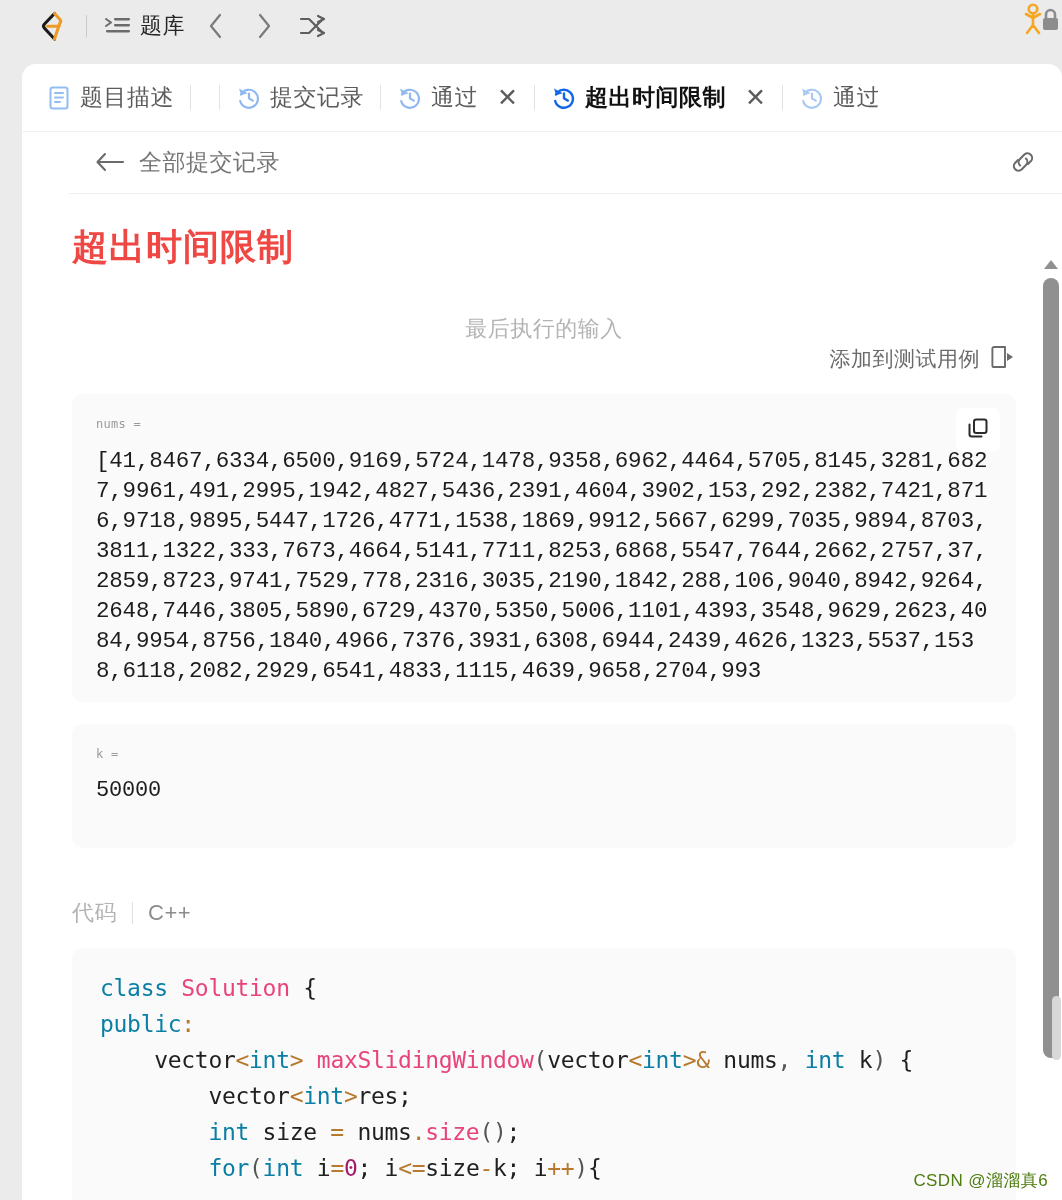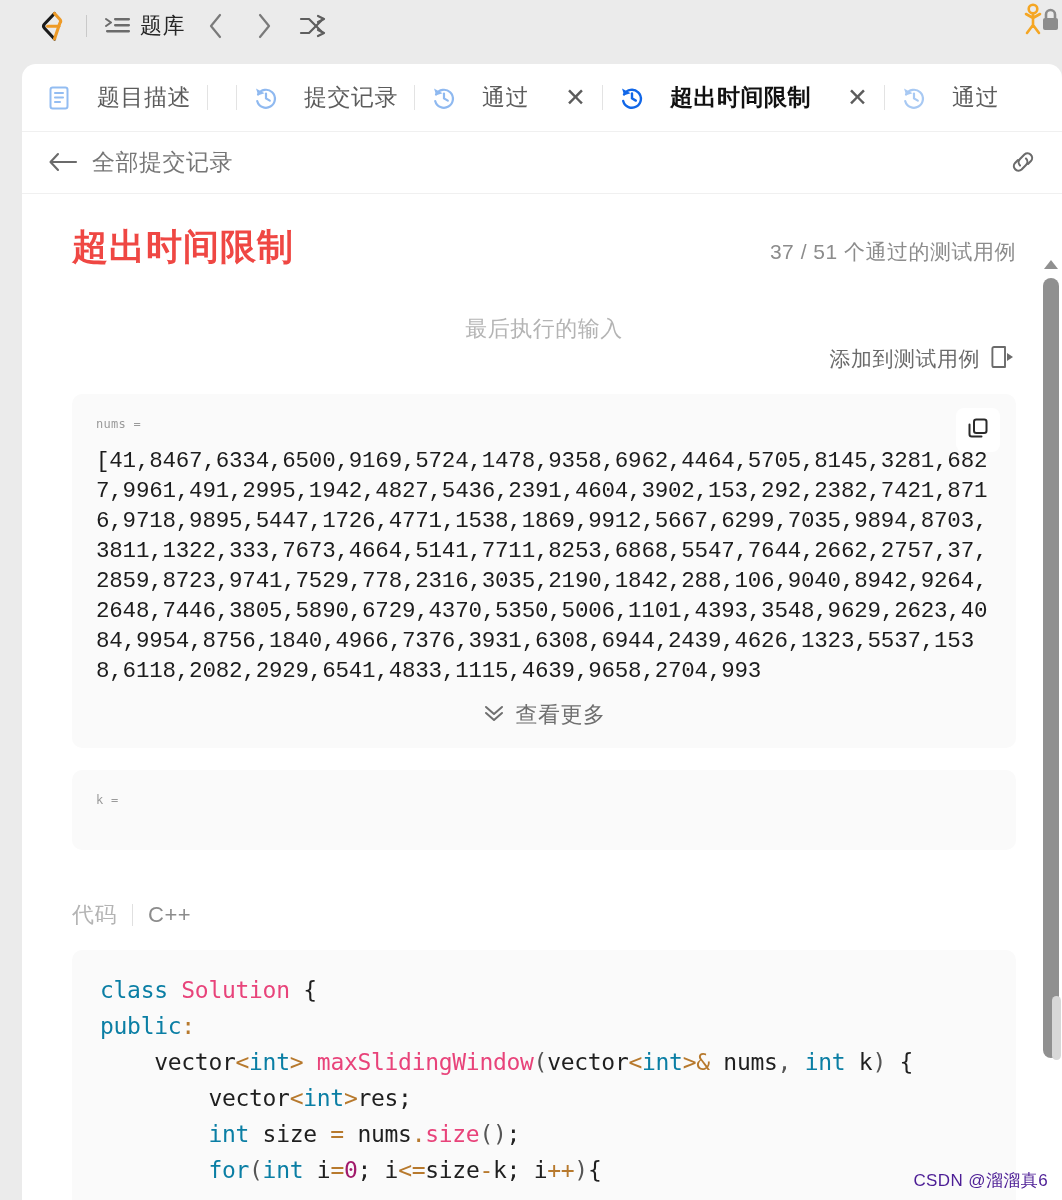--- a/index.html
+++ b/index.html
@@ -57,21 +57,21 @@
   #tabstrip {
     position: relative;
     height: 68px;
     display: flex; align-items: center;
     padding-left: 22px;
     border-bottom: 1px solid #f0f0f0;
     overflow: hidden;
     white-space: nowrap;
   }
   .tab {
-    display: flex; align-items: center; gap: 25px;
+    display: flex; align-items: center; gap: 8px;
     height: 68px; padding: 0 2px;
     cursor: pointer; flex: none;
   }
   .tab .tab-label {
     font-size: 23px; color: #5c5c5c; letter-spacing: .5px;
   }
   .tab.active .tab-label { color: #111; font-weight: 700; }
   .tab .tab-close {
     font-size: 25px; color: #5c5c5c; margin-left: 11px;
     line-height: 1; cursor: pointer; font-weight: 300;
@@ -81,20 +81,21 @@
     margin: 0 14px; flex: none;
   }
   .tab-icon { width: 26px; height: 26px; flex: none; }
 
   
   #subheader {
     height: 62px;
     display: flex; align-items: center;
     padding: 0 22px 1px 26px;
     border-bottom: 1px solid #f0f0f0;
+    margin-left: 47px;
   }
   #back-arrow {
     width: 30px; height: 30px; flex: none; cursor: pointer;
     display:flex; align-items:center; justify-content:center;
   }
   #subheader-title {
     font-size: 23px; color: #767676; margin-left: 14px; letter-spacing: .5px;
   }
   #link-icon {
     margin-left: auto; width: 34px; height: 34px; cursor: pointer;
@@ -209,21 +210,21 @@
     cursor: pointer;
   }
   #outer-scroll-thumb {
     position: absolute; right: 1px; top: 932px;
     width: 9px; height: 64px;
     background: #d8d8d8; border-radius: 5px;
   }
 
   #watermark {
     position: absolute; right: 14px; bottom: 8px;
-    font-size: 17px; color: #4c1d95; letter-spacing: .4px;
+    font-size: 17px; color: #4d7c0f; letter-spacing: .4px;
     pointer-events: none;
   }
 </style>
 </head>
 <body>
 
 <div id="topbar">
 
   <div id="logo">
     <svg width="34" height="34" viewBox="0 0 34 34">
@@ -362,21 +363,20 @@
         <path d="M13 19.5 a4.6 4.6 0 0 1 0 -6.5 l4.4 -4.4 a4.6 4.6 0 0 1 6.5 6.5 L21 18" fill="none" stroke="#6b6b6b" stroke-width="2.1" stroke-linecap="round"></path>
         <path d="M19 12.5 a4.6 4.6 0 0 1 0 6.5 l-4.4 4.4 a4.6 4.6 0 0 1 -6.5 -6.5 L11 14" fill="none" stroke="#6b6b6b" stroke-width="2.1" stroke-linecap="round"></path>
       </svg>
     </div>
   </div>
 
   <div id="content">
 
     <div id="result-row">
       <span id="verdict">超出时间限制</span>
-      <span id="testcase-count">37 / 51  个通过的测试用例</span>
     </div>
 
     <div id="input-row">
       <span id="input-label">最后执行的输入</span>
       <div id="add-testcase">
         <span class="lbl">添加到测试用例</span>
         <span>
           <svg width="26" height="26" viewBox="0 0 26 26">
             <path d="M4 3 h11 v20 H4 a1.6 1.6 0 0 1 -1.6 -1.6 V4.6
                      A1.6 1.6 0 0 1 4 3 z" fill="none" stroke="#6b6b6b" stroke-width="1.9" stroke-linejoin="round"></path>
@@ -390,33 +390,25 @@
       <span class="varname">nums =</span>
       <div class="copy-btn">
         <span>
           <svg width="24" height="24" viewBox="0 0 24 24">
             <rect x="8" y="3.5" width="12.5" height="13.5" rx="2.3" fill="none" stroke="#2a2a2a" stroke-width="2"></rect>
             <path d="M15.5 20.5 H5.8 A2.3 2.3 0 0 1 3.5 18.2 V8.5" fill="none" stroke="#2a2a2a" stroke-width="2" stroke-linecap="round"></path>
           </svg>
         </span>
       </div>
       <div class="value">[41,8467,6334,6500,9169,5724,1478,9358,6962,4464,5705,8145,3281,6827,9961,491,2995,1942,4827,5436,2391,4604,3902,153,292,2382,7421,8716,9718,9895,5447,1726,4771,1538,1869,9912,5667,6299,7035,9894,8703,3811,1322,333,7673,4664,5141,7711,8253,6868,5547,7644,2662,2757,37,2859,8723,9741,7529,778,2316,3035,2190,1842,288,106,9040,8942,9264,2648,7446,3805,5890,6729,4370,5350,5006,1101,4393,3548,9629,2623,4084,9954,8756,1840,4966,7376,3931,6308,6944,2439,4626,1323,5537,1538,6118,2082,2929,6541,4833,1115,4639,9658,2704,993</div>
-      <div id="show-more">
-        <span>
-          <svg width="22" height="20" viewBox="0 0 22 20">
-            <path d="M3 4 L11 11 L19 4" fill="none" stroke="#6f6f6f" stroke-width="2" stroke-linecap="round" stroke-linejoin="round"></path>
-            <path d="M3 10 L11 17 L19 10" fill="none" stroke="#6f6f6f" stroke-width="2" stroke-linecap="round" stroke-linejoin="round"></path>
-          </svg>
-        </span>
-        <span class="lbl">查看更多</span>
-      </div>
     </div>
 
     <div class="databox" style="margin-top:22px; padding-bottom:42px;">
       <span class="varname">k =</span>
+      <div class="value small">50000</div>
     </div>
 
     <div id="code-header">
       <span class="code-lbl">代码</span>
       <span class="vsep"></span>
       <span class="lang">C++</span>
     </div>
 
     <div id="codebox"><span><span class="kw">class</span> <span class="typ">Solution</span> {</span>
 <span><span class="kw">public</span><span class="op">:</span></span>

